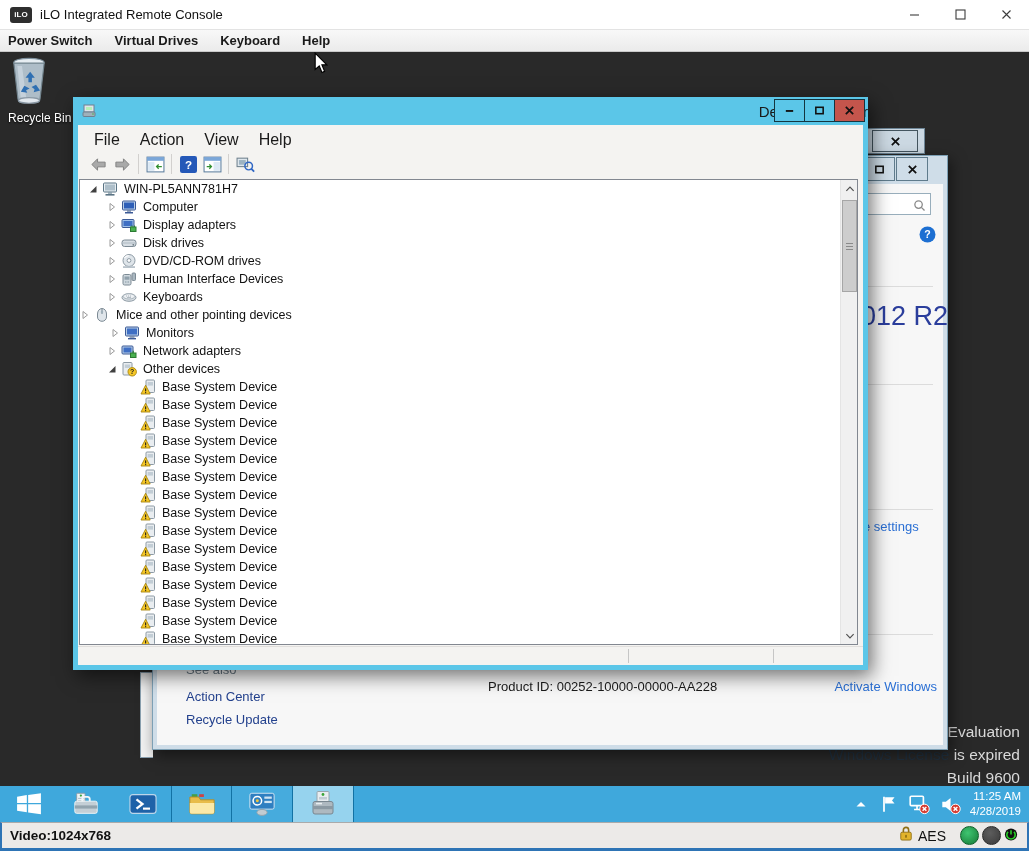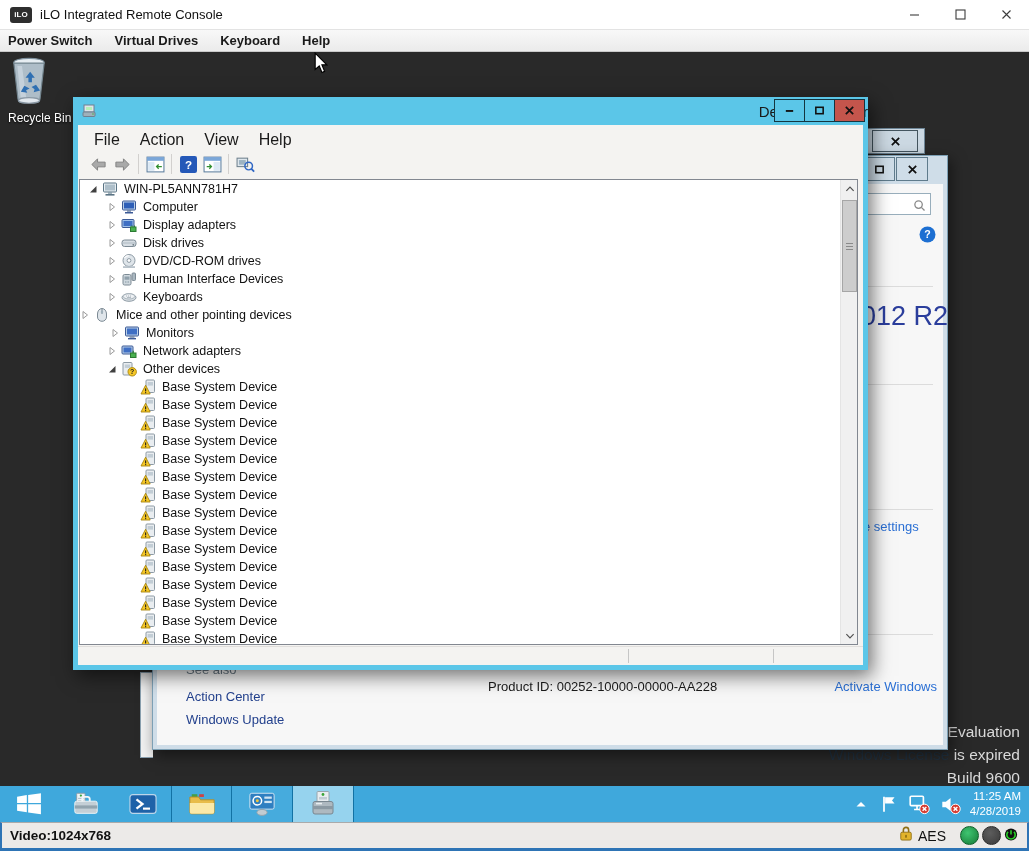--- a/index.html
+++ b/index.html
@@ -215,21 +215,21 @@
             <text x="8" y="11.6" font-size="10" fill="#fff" text-anchor="middle" font-weight="bold" font-family="sans-serif">?</text>
           </svg></span>
       <div class="sys-edition">012 R2</div>
       <div class="sys-divider" style="top:130px"></div>
       <div class="sys-divider" style="top:228px"></div>
       <div class="sys-divider" style="top:353px"></div>
       <div class="sys-divider" style="top:478px"></div>
       <div class="sys-settings-link">e settings</div>
       <div class="sys-seealso">See also</div>
       <div class="sys-link ac">Action Center</div>
-      <div class="sys-link wu">Windows Update</div>
+      <div class="sys-link wu">Recycle Update</div>
       <div class="sys-productid">
         <span>Product ID:</span>&nbsp;<span>00252-10000-00000-AA228</span>
       </div>
       <div class="sys-activate">Activate Windows</div>
     </div>
 
     <div class="dm-window">
       <div class="dm-titlebar">
         <span class="dm-titlebar-icon"><svg xmlns="http://www.w3.org/2000/svg" viewBox="0 0 16 16">
               <rect x="3" y="2" width="10" height="7" fill="#dfe5ea" stroke="#708090"></rect>

